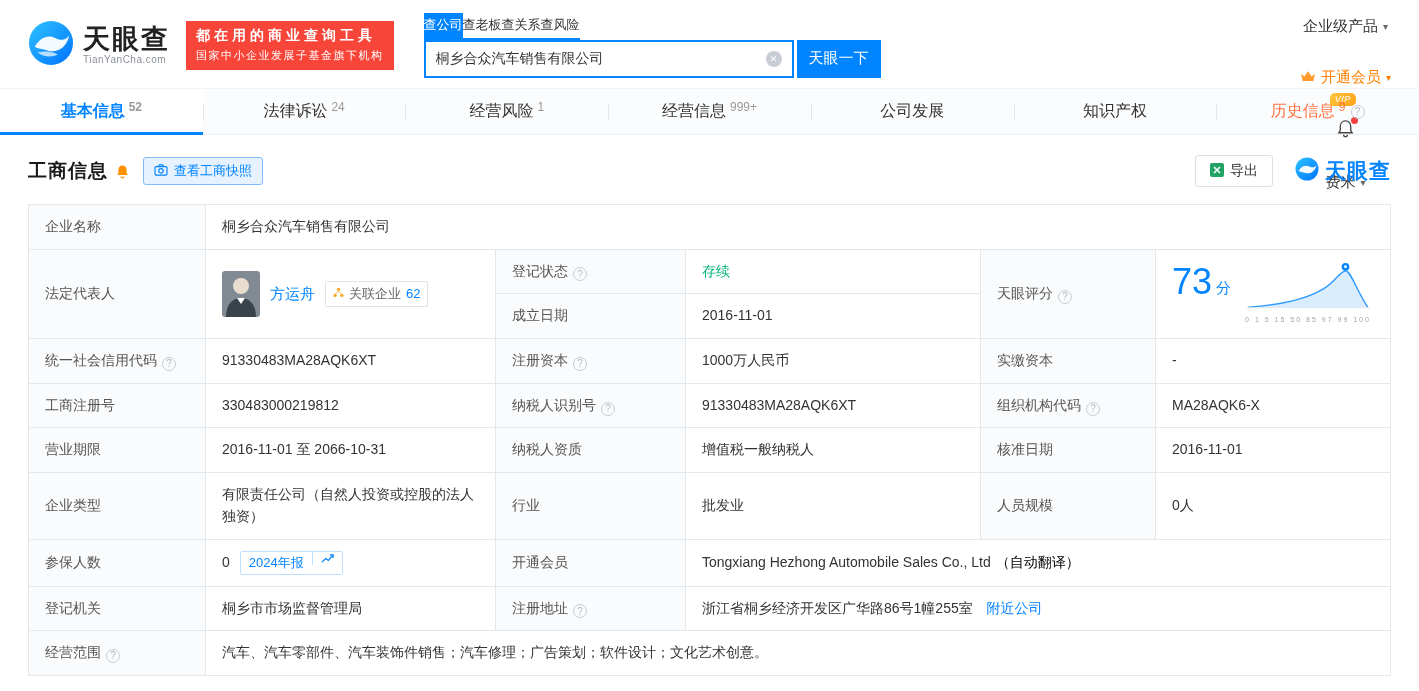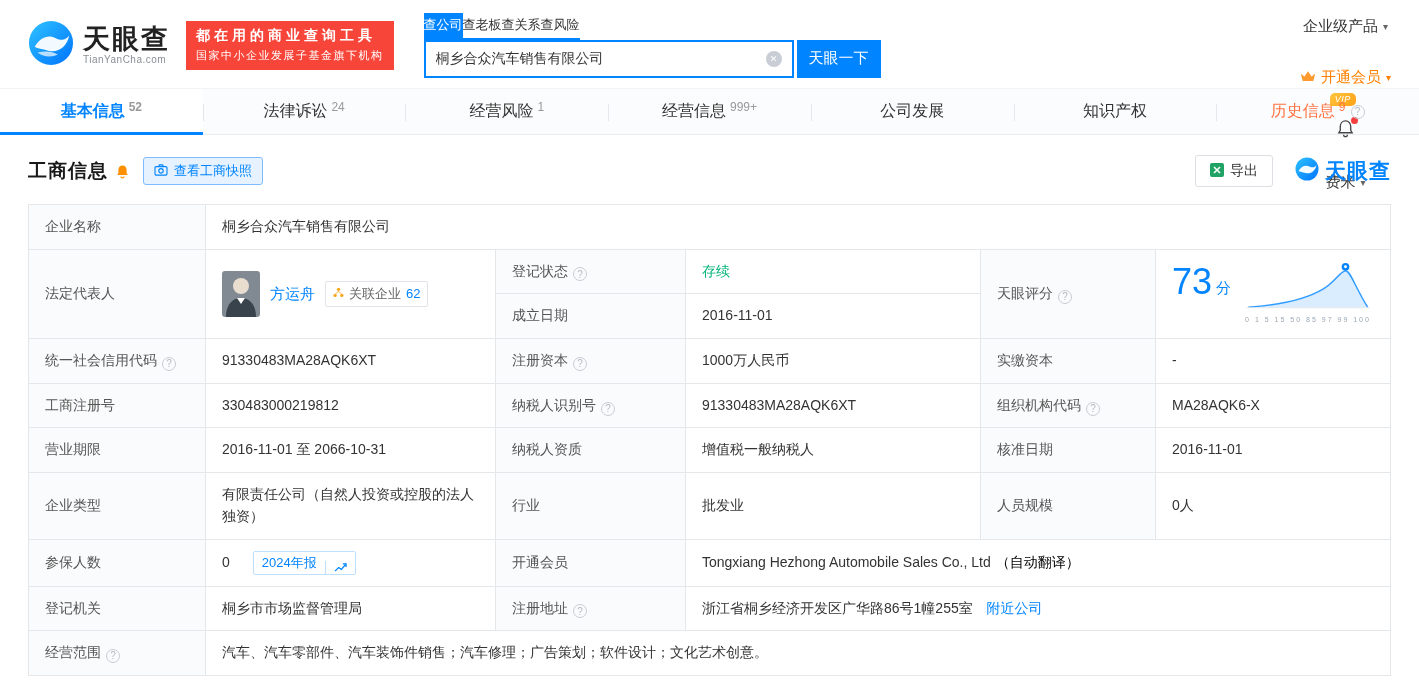--- a/index.html
+++ b/index.html
@@ -70,21 +70,21 @@
   .rep { display:flex; align-items:center; gap:10px; }
   .avatar { width:38px; height:46px; border-radius:3px; overflow:hidden; flex-shrink:0; cursor:pointer; }
   .rep-name { color:#0084ff; font-size:15px; cursor:pointer; white-space:nowrap; }
   .rel-chip { display:inline-flex; align-items:center; gap:5px; border:1px solid #e0e4e8; border-radius:2px; padding:2px 7px; font-size:13px; color:#666; cursor:pointer; white-space:nowrap; }
   .rel-chip .c { color:#0084ff; }
   .score-cell { display:flex; align-items:flex-start; gap:4px; }
   .score-num { color:#0084ff; font-size:36px; line-height:1.1; font-weight:500; }
   .score-unit { color:#0084ff; font-size:15px; margin-top:14px; }
   .score-chart { margin-left:auto; width:132px; }
   .score-axis { font-size:7px; color:#9aa6b2; letter-spacing:2px; text-align:center; margin-top:-3px; white-space:nowrap; overflow:hidden; }
-  .chip-report { display:inline-flex; align-items:flex-end; border:1px solid #bfdfff; border-radius:2px; font-size:13px; color:#0084ff; margin-left:23px; cursor:pointer; background:#fff; }
+  .chip-report { display:inline-flex; align-items:flex-start; border:1px solid #bfdfff; border-radius:2px; font-size:13px; color:#0084ff; margin-left:10px; cursor:pointer; background:#fff; }
   .chip-report .seg { padding:1px 8px; display:flex; align-items:center; }
   .chip-report .seg + .seg { border-left:1px solid #bfdfff; }
   .ins-flex, .addr-flex { display:flex; align-items:center; }
   .page-bottom { height:16px; background:#f4f5f6; margin-top:12px; }
 </style>
 </head>
 <body>
 
 <header class="topbar">
   <div class="logo">

